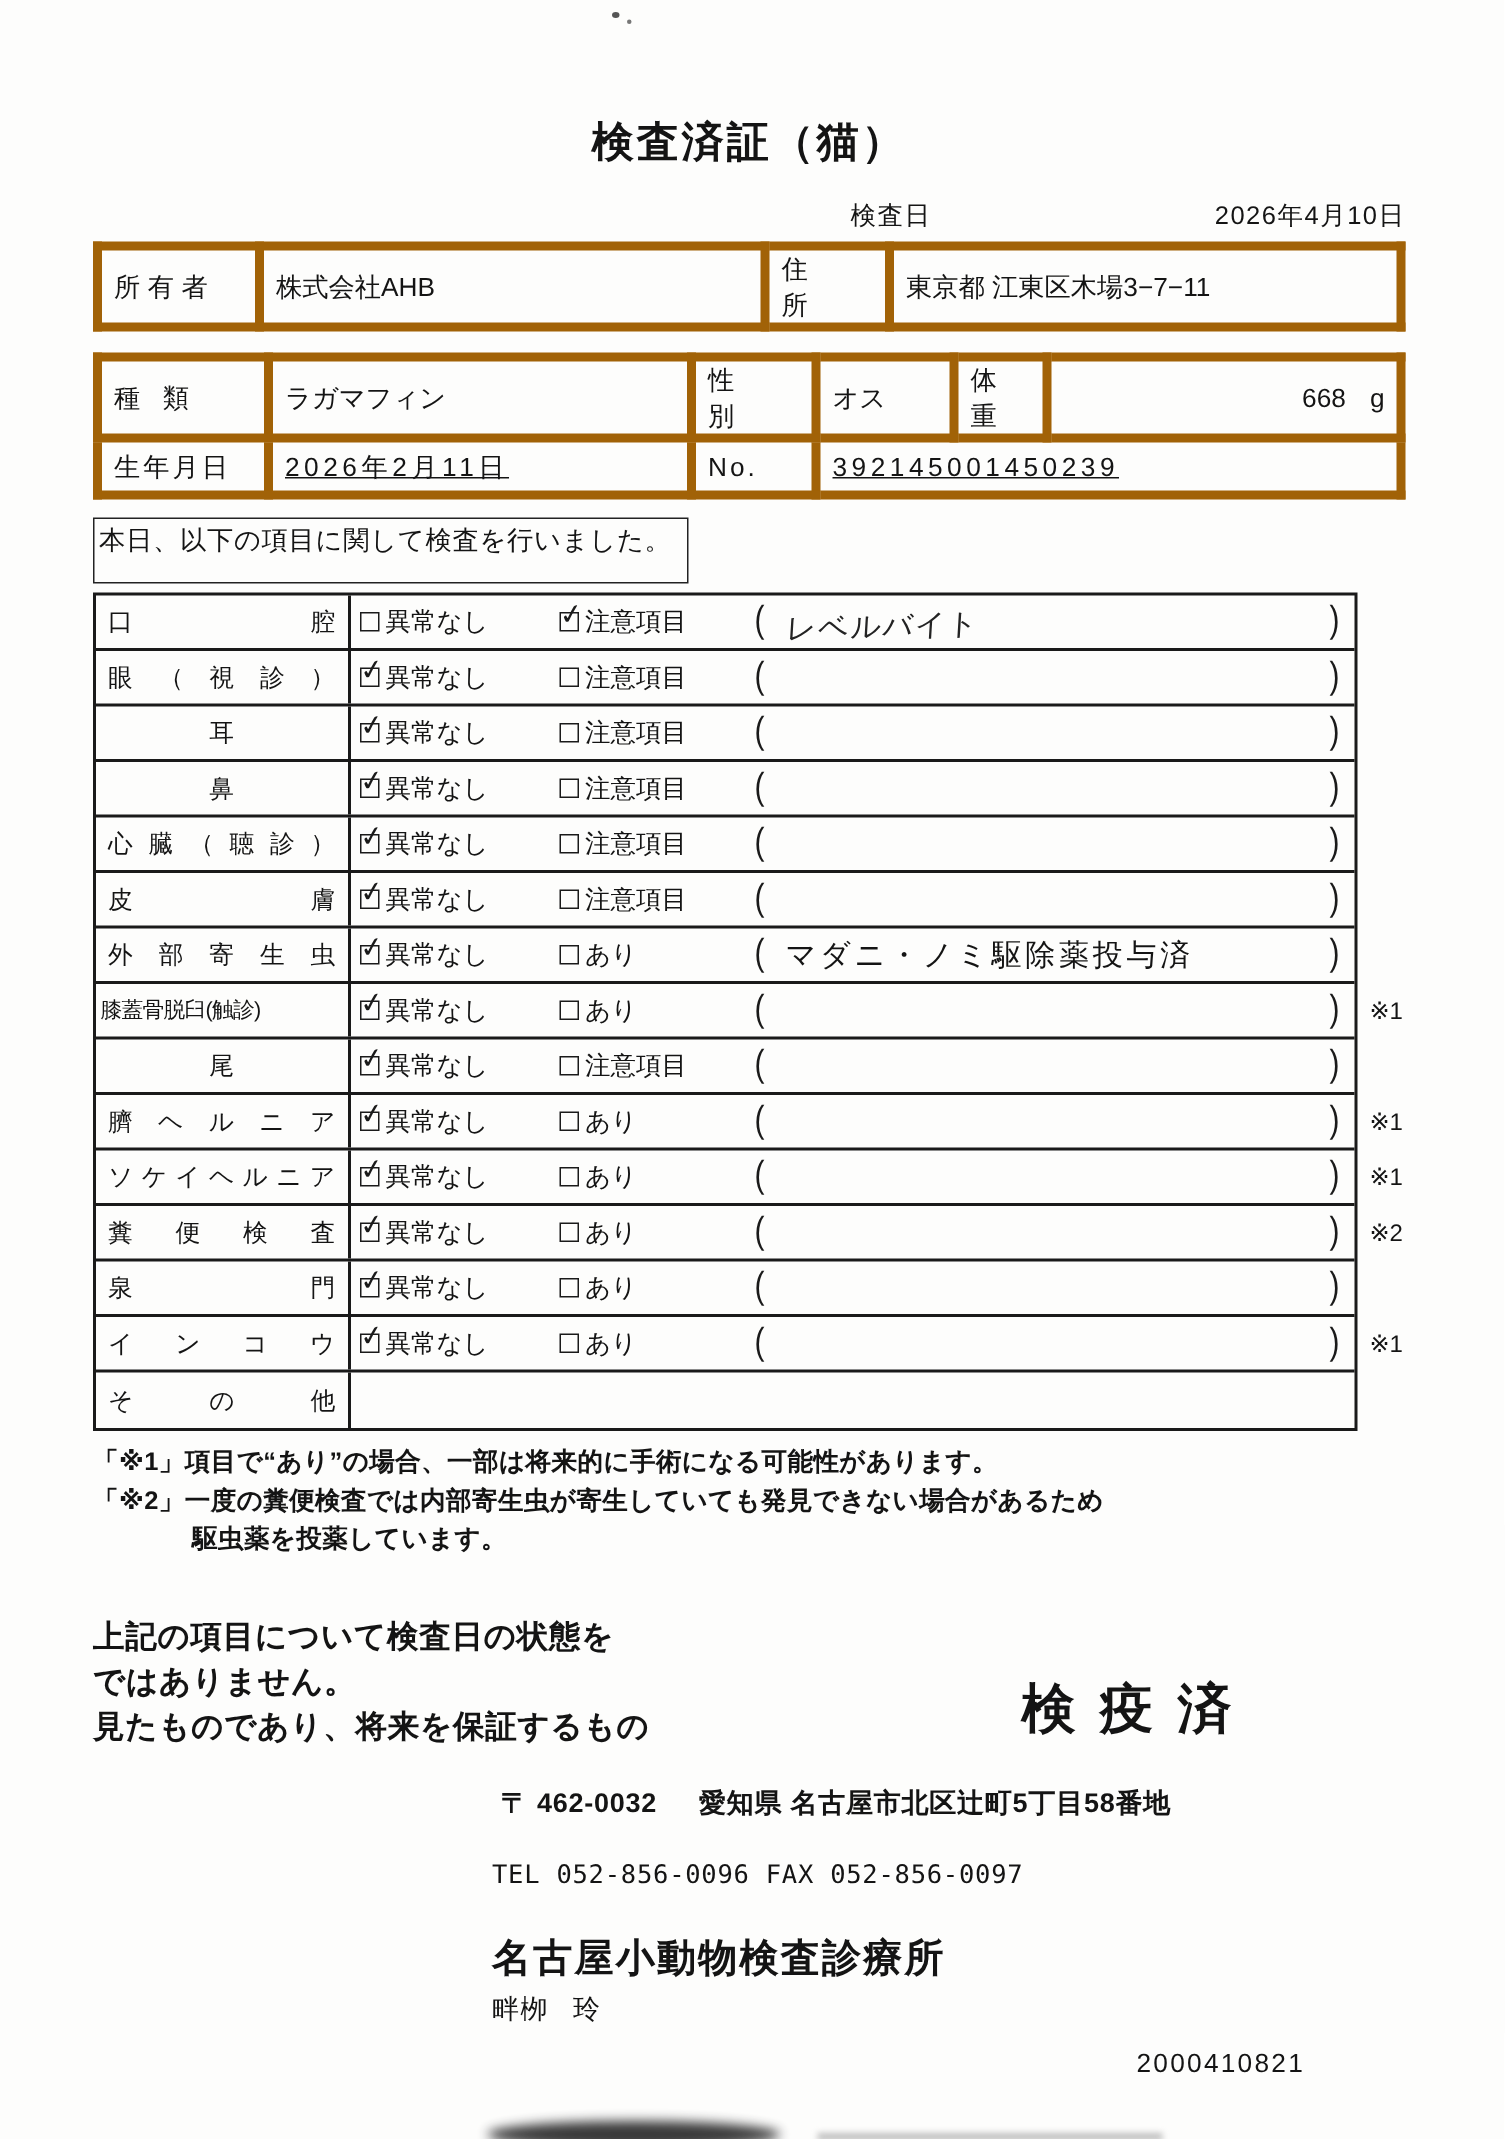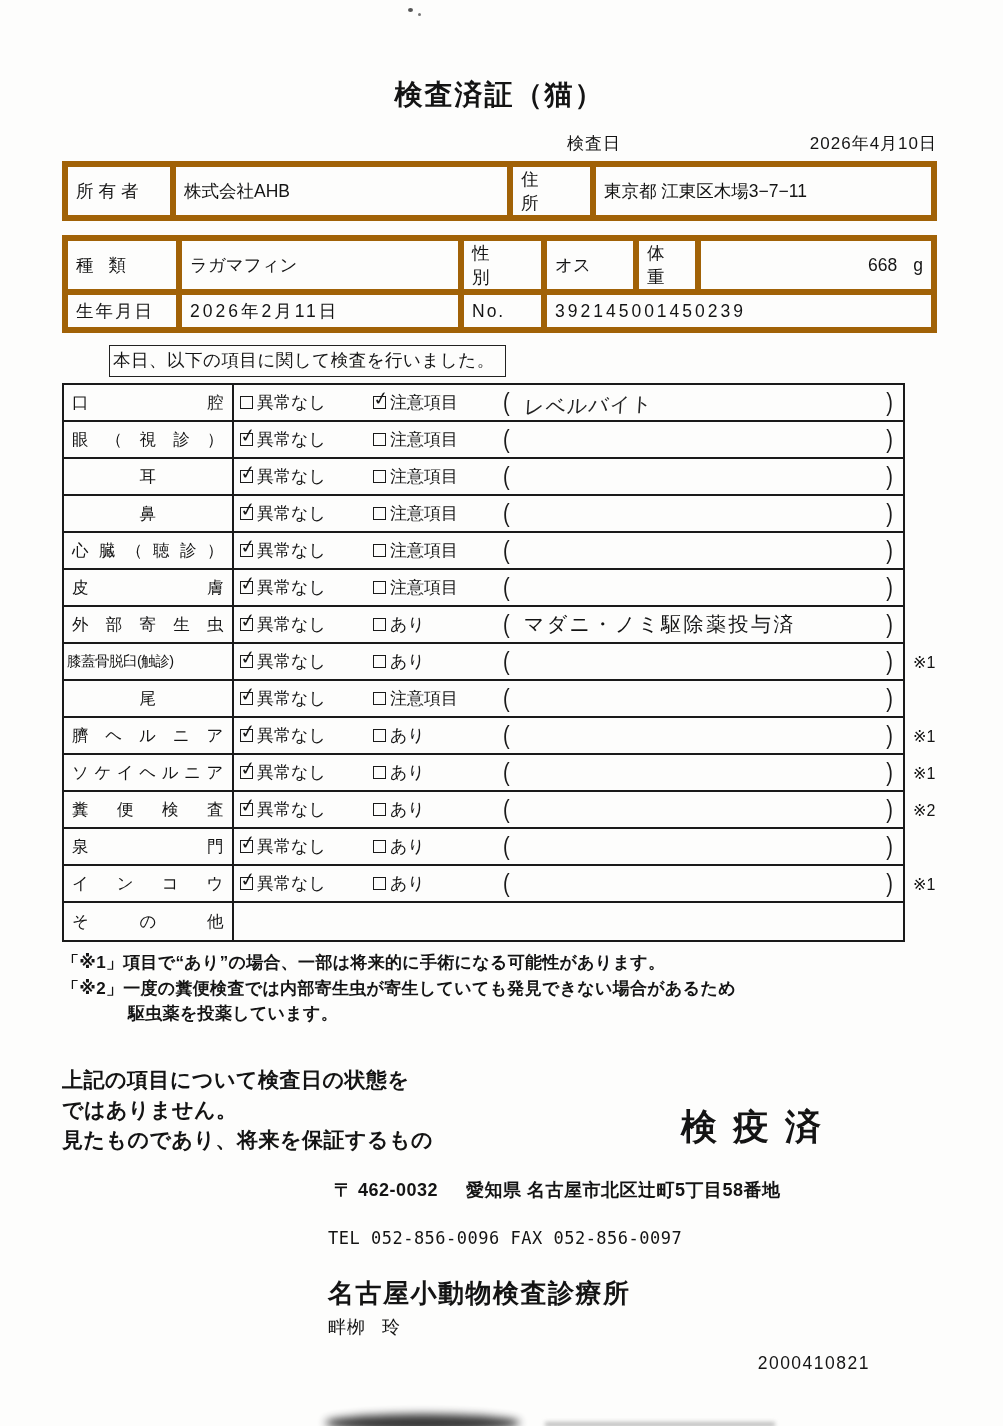--- a/index.html
+++ b/index.html
@@ -18,28 +18,28 @@
 
   table.doc-table { border-collapse:collapse; width:875px; table-layout:fixed; }
   table.doc-table td { border:6px solid #a16207; font-size:17.5px; height:38px; vertical-align:middle; padding:0 8px; background:#fdfdfc; }
   .owner-table { margin-top:6px; }
   .pet-table { margin-top:14px; }
   td.lbl { letter-spacing:2px; padding-left:14px; }
   td.sp2 { letter-spacing:15px; padding-left:10px; }
   td.sp3 { letter-spacing:5px; padding-left:14px; }
   td.val { padding-left:10px; }
   td.small { font-size:13px; }
-  td.num { font-size:18.5px; letter-spacing:3px; }
+  td.num { font-size:18.5px; letter-spacing:3px;text-decoration:underline; }
   .w-c1 { width:108px; } .w-c2 { width:337px; } .w-c3 { width:83px; }
   .p-c1 { width:114px; } .p-c2 { width:282px; } .p-c3 { width:83px; }
   .p-c4 { width:92px; } .p-c5 { width:62px; }
   td.weight { text-align:right; padding-right:20px; }
   td.weight .unit { display:inline-block; margin-left:16px; letter-spacing:0; }
 
-  .intro-box { display:inline-block; margin-top:12px; border:1px solid #222; font-size:17.5px; padding:2px 10px 4px 3px; letter-spacing:0.5px;margin-left:47px; }
+  .intro-box { display:inline-block; margin-top:12px; border:1px solid #222; font-size:17.5px; padding:2px 10px 16px 3px; letter-spacing:0.5px; }
 
   .items { margin-top:6px; width:843px; border:2px solid #1a1a1a; background:#fdfdfc; }
   .item-row { position:relative; display:grid; grid-template-columns:170px 133px 132px 1fr; height:37px; border-bottom:2px solid #1a1a1a; align-items:stretch; }
   .item-row:last-child { border-bottom:none; }
   .cell { display:flex; align-items:center; }
   .label { border-right:2px solid #1a1a1a; padding:0 8px; font-size:16.5px; letter-spacing:0.5px; }
   .label.spread { justify-content:space-between; }
   .label.center { justify-content:center; }
   .label.compact { font-size:14.5px; padding:0 3px; letter-spacing:-0.5px; }
   .opt { padding-left:6px; font-size:17px; }

